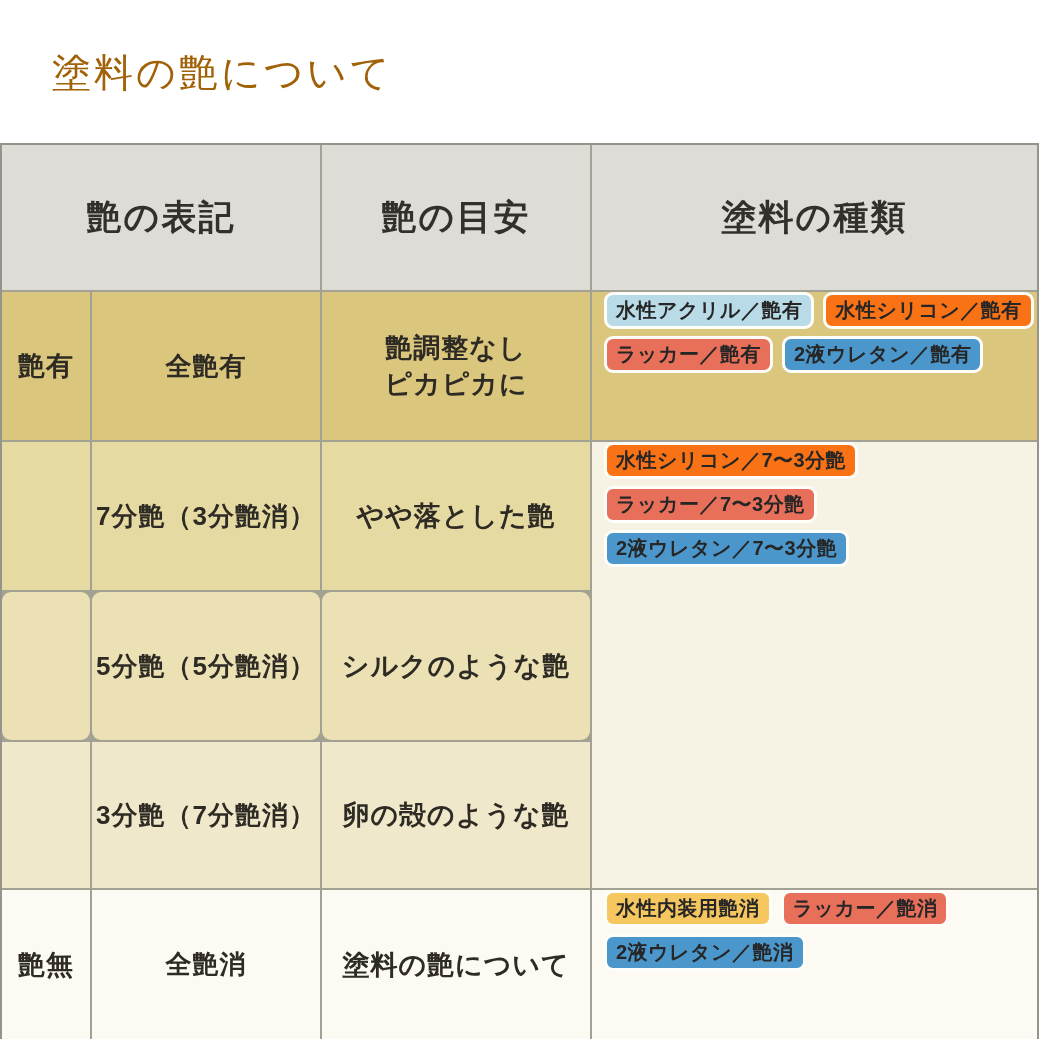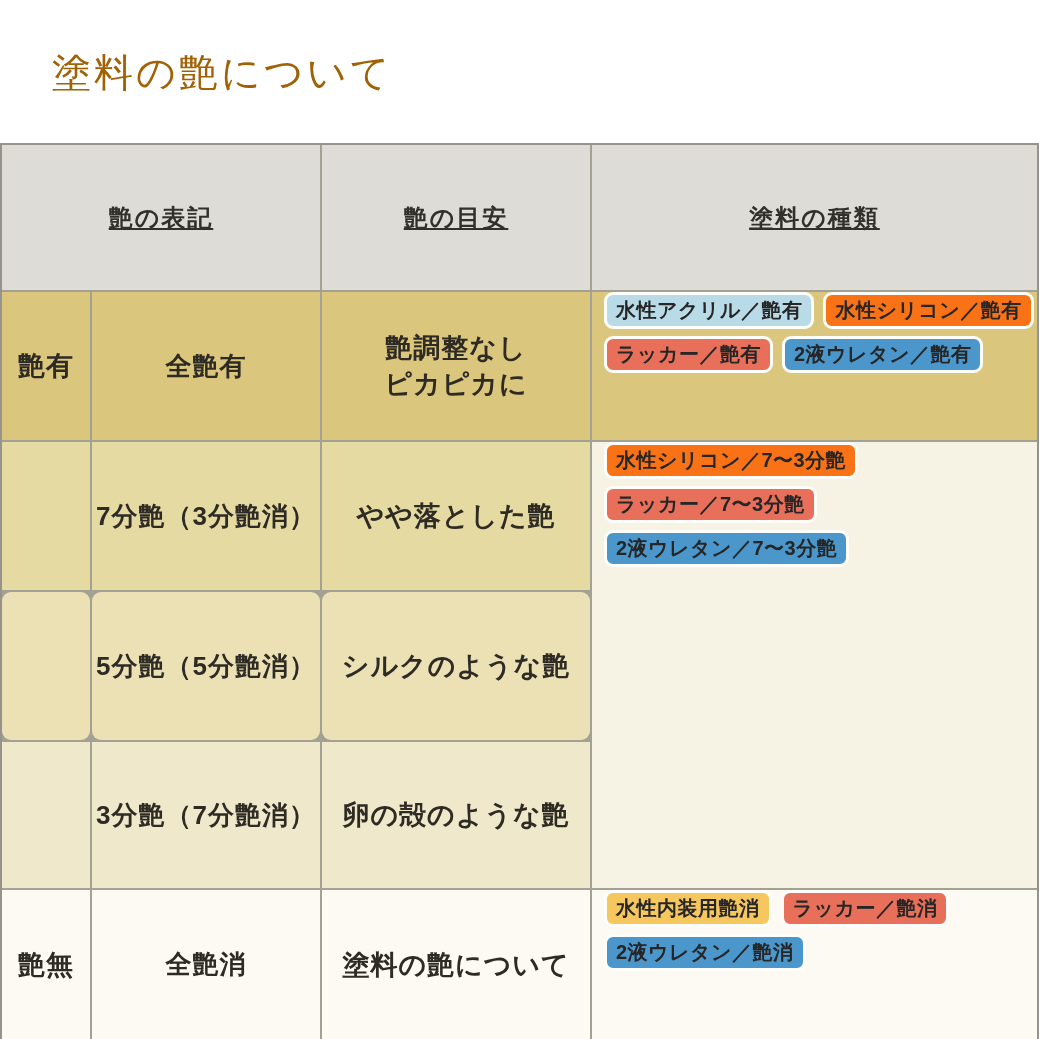--- a/index.html
+++ b/index.html
@@ -27,21 +27,21 @@
   .bg-glossy{background:#dac67c;}
   .bg-g7{background:#e6daa3;}
   .bg-g5{background:#ebe1b5;border-radius:9px;}
   .bg-g3{background:#f0e8ca;}
   .bg-matte{background:#fcfaf2;}
   .bg-types-mid{background:#f7f3e4;}
   
   .span2col{grid-column:1 / span 2;}
   .span3row{grid-row:3 / span 3;grid-column:4;}
   
-  .head-txt{font-size:24px;font-weight:700;letter-spacing:2px;color:#32302b;text-decoration:underline;}
+  .head-txt{font-size:35px;font-weight:700;letter-spacing:2px;color:#32302b;}
   .cat-txt{font-size:27px;font-weight:700;letter-spacing:1px;}
   .cell-txt{font-size:26px;font-weight:700;letter-spacing:1px;}
   .guide-txt{font-size:27px;font-weight:700;letter-spacing:1px;}
   .two-line{display:flex;flex-direction:column;align-items:center;justify-content:center;}
   
   .badge-area{display:flex;flex-direction:column;justify-content:center;gap:7px;padding-left:12px;align-items:flex-start;}
   .badge-line{display:flex;gap:9px;}
   .badge{
     font-size:20px;font-weight:700;letter-spacing:0.5px;color:#262626;
     padding:3px 9px;border:3px solid #fdfdfa;border-radius:9px;

